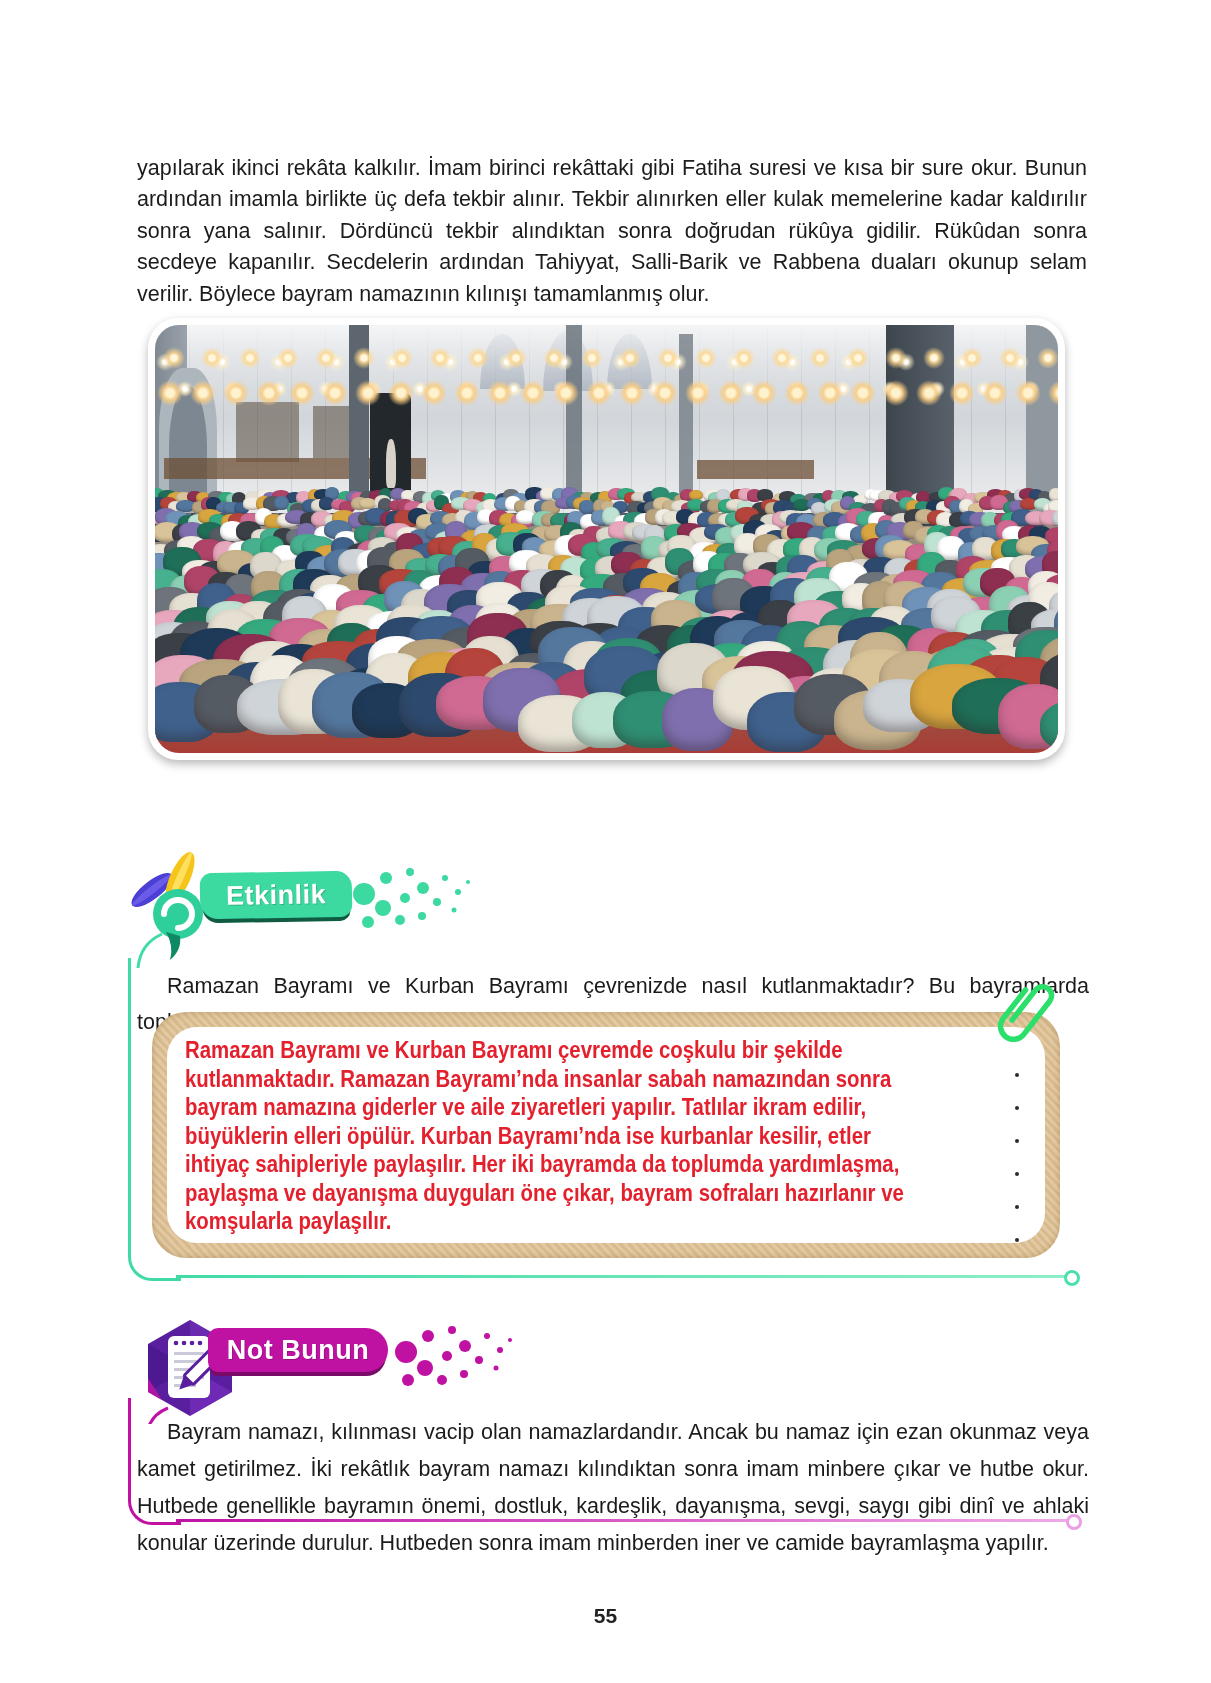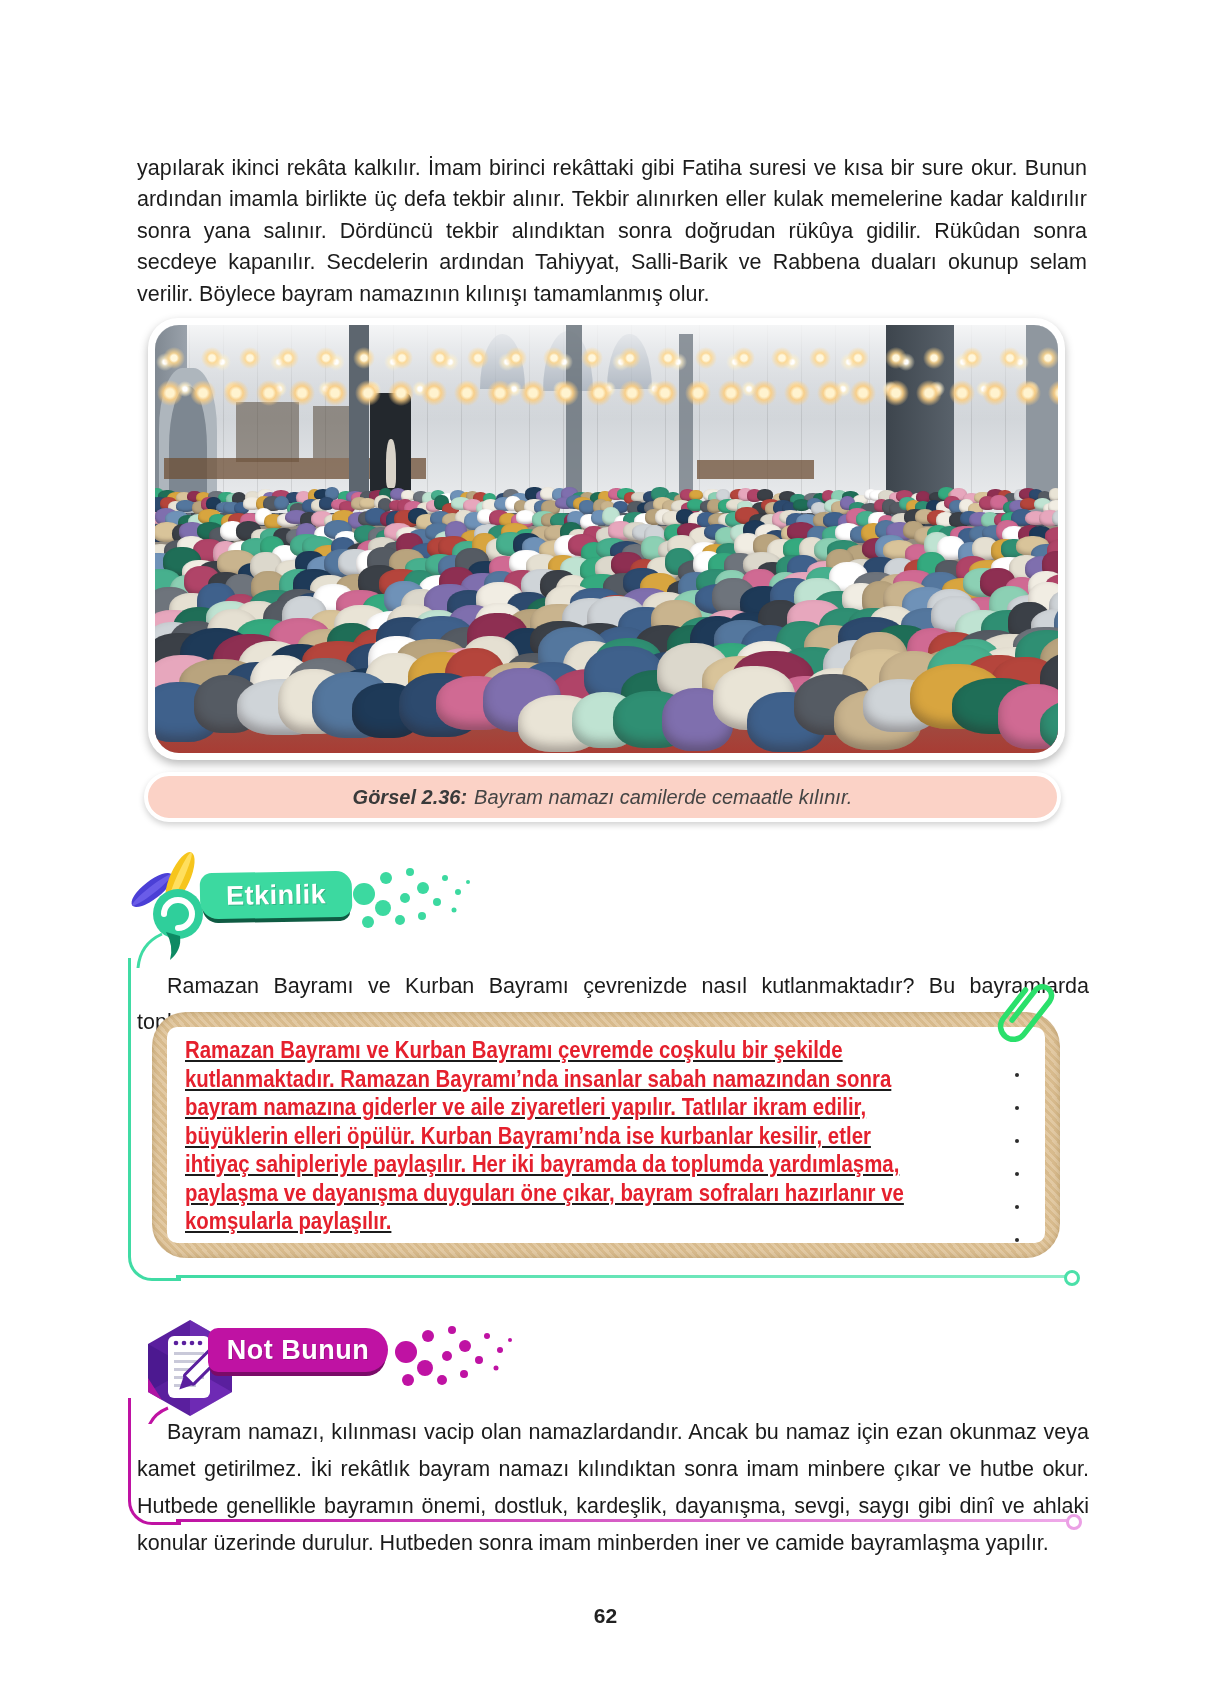--- a/index.html
+++ b/index.html
@@ -119,21 +119,21 @@
   }
   
   .answer-box{
     position:absolute; left:152px; top:1012px; width:908px; height:246px;
     background:#dec296; border-radius:34px;
     background-image:repeating-linear-gradient(47deg, rgba(255,255,255,.12) 0 3px, rgba(160,120,60,.10) 3px 6px);
     box-shadow:inset 0 0 6px rgba(120,90,40,.35);
   }
   .answer-inner{
     position:absolute; left:15px; top:15px; right:15px; bottom:15px;
-    background:#fff; border-radius:10px; padding:9px 18px; box-sizing:border-box;text-decoration:underline;
+    background:#fff; border-radius:30px; padding:9px 18px; box-sizing:border-box;
   }
   .ans-line{
     font-weight:bold; font-size:24px; line-height:28.5px; color:#e5202d;
     white-space:nowrap; transform:scaleX(.85); transform-origin:0 50%;
   }
   .dotted-ends{position:absolute; right:26px; top:46px; display:flex; flex-direction:column; gap:29px;}
   .dotted-ends i{width:4px; height:4px; background:#2b2b2b; border-radius:50%;}
   .paperclip{position:absolute; left:1006px; top:976px; transform:rotate(38deg);}
   
   .note-text{
@@ -864,24 +864,20 @@
           <span style="position: absolute; left: 678.8px; top: 365px; width: 86.9px; height: 59.6px; background: rgb(201, 180, 142); border-radius: 46% 46% 40% 40%; box-shadow: rgba(40, 30, 30, 0.35) 0px -6.6px 11px inset; z-index: 112;"></span>
           <span style="position: absolute; left: 707.8px; top: 354.3px; width: 75.1px; height: 52.9px; background: rgb(207, 212, 216); border-radius: 46% 46% 40% 40%; box-shadow: rgba(40, 30, 30, 0.35) 0px -6.6px 11px inset; z-index: 112;"></span>
           <span style="position: absolute; left: 755.4px; top: 338.9px; width: 93.1px; height: 64.9px; background: rgb(216, 165, 63); border-radius: 46% 46% 40% 40%; box-shadow: rgba(40, 30, 30, 0.35) 0px -6.6px 11px inset; z-index: 112;"></span>
           <span style="position: absolute; left: 797.2px; top: 353px; width: 91.5px; height: 56.3px; background: rgb(31, 110, 87); border-radius: 46% 46% 40% 40%; box-shadow: rgba(40, 30, 30, 0.35) 0px -6.6px 11px inset; z-index: 112;"></span>
           <span style="position: absolute; left: 842.5px; top: 359.4px; width: 74.2px; height: 64.5px; background: rgb(208, 106, 147); border-radius: 46% 46% 40% 40%; box-shadow: rgba(40, 30, 30, 0.35) 0px -6.6px 11px inset; z-index: 112;"></span>
           <span style="position: absolute; left: 884.9px; top: 373.5px; width: 87px; height: 53.6px; background: rgb(47, 143, 115); border-radius: 46% 46% 40% 40%; box-shadow: rgba(40, 30, 30, 0.35) 0px -6.6px 11px inset; z-index: 112;"></span>
         </div>
     </div>
   </div>
 
-  <div class="caption">
-    <span class="lbl">Görsel 2.36:</span>
-    <span class="txt">Bayram namazı camilerde cemaatle kılınır.</span>
-  </div>
 
   <div class="sect-corner green"></div>
   <div class="sect-strip green"></div>
   <div class="sect-ring green"></div>
 
   <svg class="hdr-icon etkinlik" width="118" height="125" viewBox="0 0 118 125">
     <g transform="rotate(-38 30 42)">
         <ellipse cx="30" cy="42" rx="25" ry="9" fill="#4b3fd6"></ellipse>
         <ellipse cx="30" cy="42" rx="25" ry="3.5" fill="#6a5ce8"></ellipse>
       </g>
@@ -986,15 +982,15 @@
       <circle cx="72" cy="56" r="4"></circle>
         <circle cx="50" cy="62" r="5"></circle>
         <circle cx="16" cy="62" r="6"></circle>
       <circle cx="118" cy="22" r="2"></circle>
         <circle cx="104" cy="50" r="2.5"></circle>
     </g>
   </svg>
 
   <p class="note-text">Bayram namazı, kılınması vacip olan namazlardandır. Ancak bu namaz için ezan okunmaz veya kamet getirilmez. İki rekâtlık bayram namazı kılındıktan sonra imam minbere çıkar ve hutbe okur. Hutbede genellikle bayramın önemi, dostluk, kardeşlik, dayanışma, sevgi, saygı gibi dinî ve ahlaki konular üzerinde durulur. Hutbeden sonra imam minberden iner ve camide bayramlaşma yapılır.</p>
 
-  <div class="page-num">62</div>
+  <div class="page-num">55</div>
 
 </div>
 
 </body></html>

